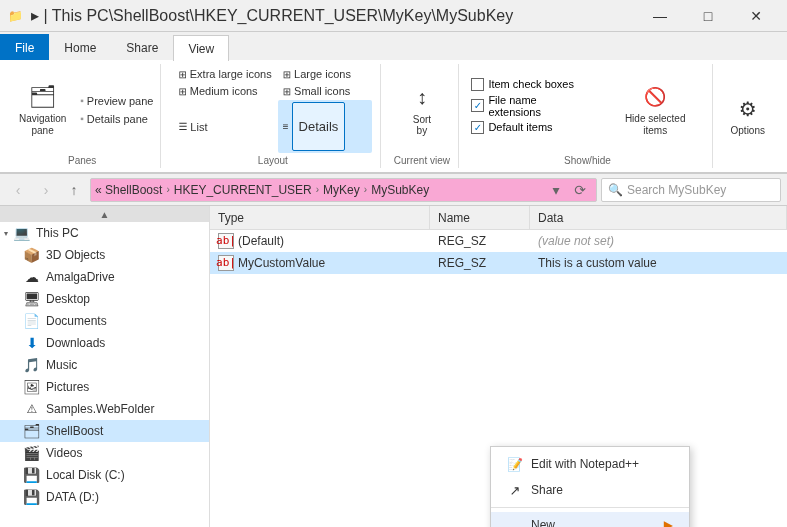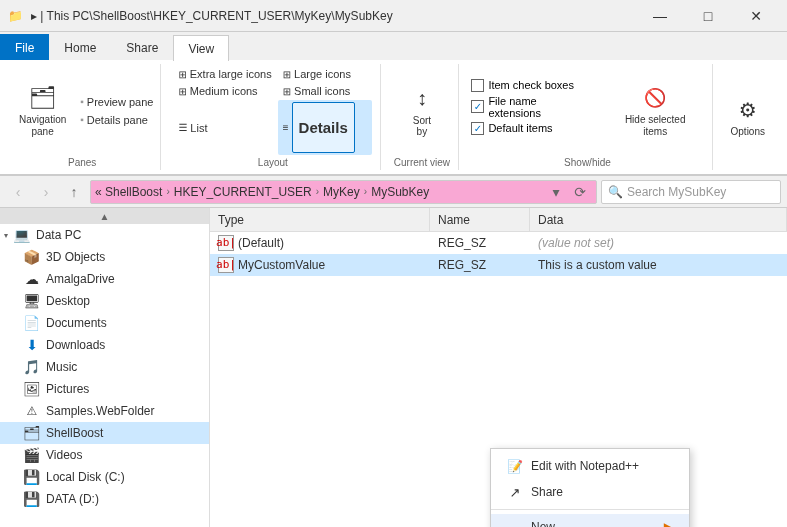--- a/index.html
+++ b/index.html
@@ -10,21 +10,21 @@
       background: #f0f0f0;
       height: 32px;
       display: flex;
       align-items: center;
       padding: 0 8px;
       border-bottom: 1px solid #ccc;
       position: relative;
     }
     .title-bar-path {
       flex: 1;
-      font-size: 12px;
+      font-size: 16px;
       color: #333;
       padding-left: 8px;
     }
     .title-bar-controls {
       display: flex;
       gap: 2px;
     }
     .title-btn {
       width: 46px;
       height: 32px;
@@ -366,23 +366,22 @@
       overflow-y: auto;
       height: 100%;
     }
 
     
     .cv-highlight {
       background: #e5f3ff;
       border: 1px solid #0072c6;
       border-radius: 2px;
       padding: 16px 6px;
-      font-size: 15px;
-      color: #333;
-      font-weight: bold;
+      font-size: 13px;
+      color: #333;
     }
     
     
     .sidebar-scroll-up, .sidebar-scroll-down {
       height: 16px;
       background: #e0e0e0;
       display: flex; align-items: center; justify-content: center;
       cursor: pointer;
       font-size: 10px;
       color: #666;
@@ -552,21 +551,21 @@
 
   <div class="sidebar" style="position:relative;">
 
     <div class="sidebar-scroll-up">▲</div>
 
     <div class="sidebar-scroll-area">
 
       <div class="sidebar-item" style="padding-left: 4px;">
         <span class="collapse-arrow">▾</span>
         <span class="sidebar-icon">💻</span>
-        <span>Data PC</span>
+        <span>This PC</span>
       </div>
 
       <div class="sidebar-item" style="padding-left: 24px;">
         <span class="sidebar-icon">📦</span>
         <span>3D Objects</span>
       </div>
 
       <div class="sidebar-item" style="padding-left: 24px;">
         <span class="sidebar-icon">☁</span>
         <span>AmalgaDrive</span>

